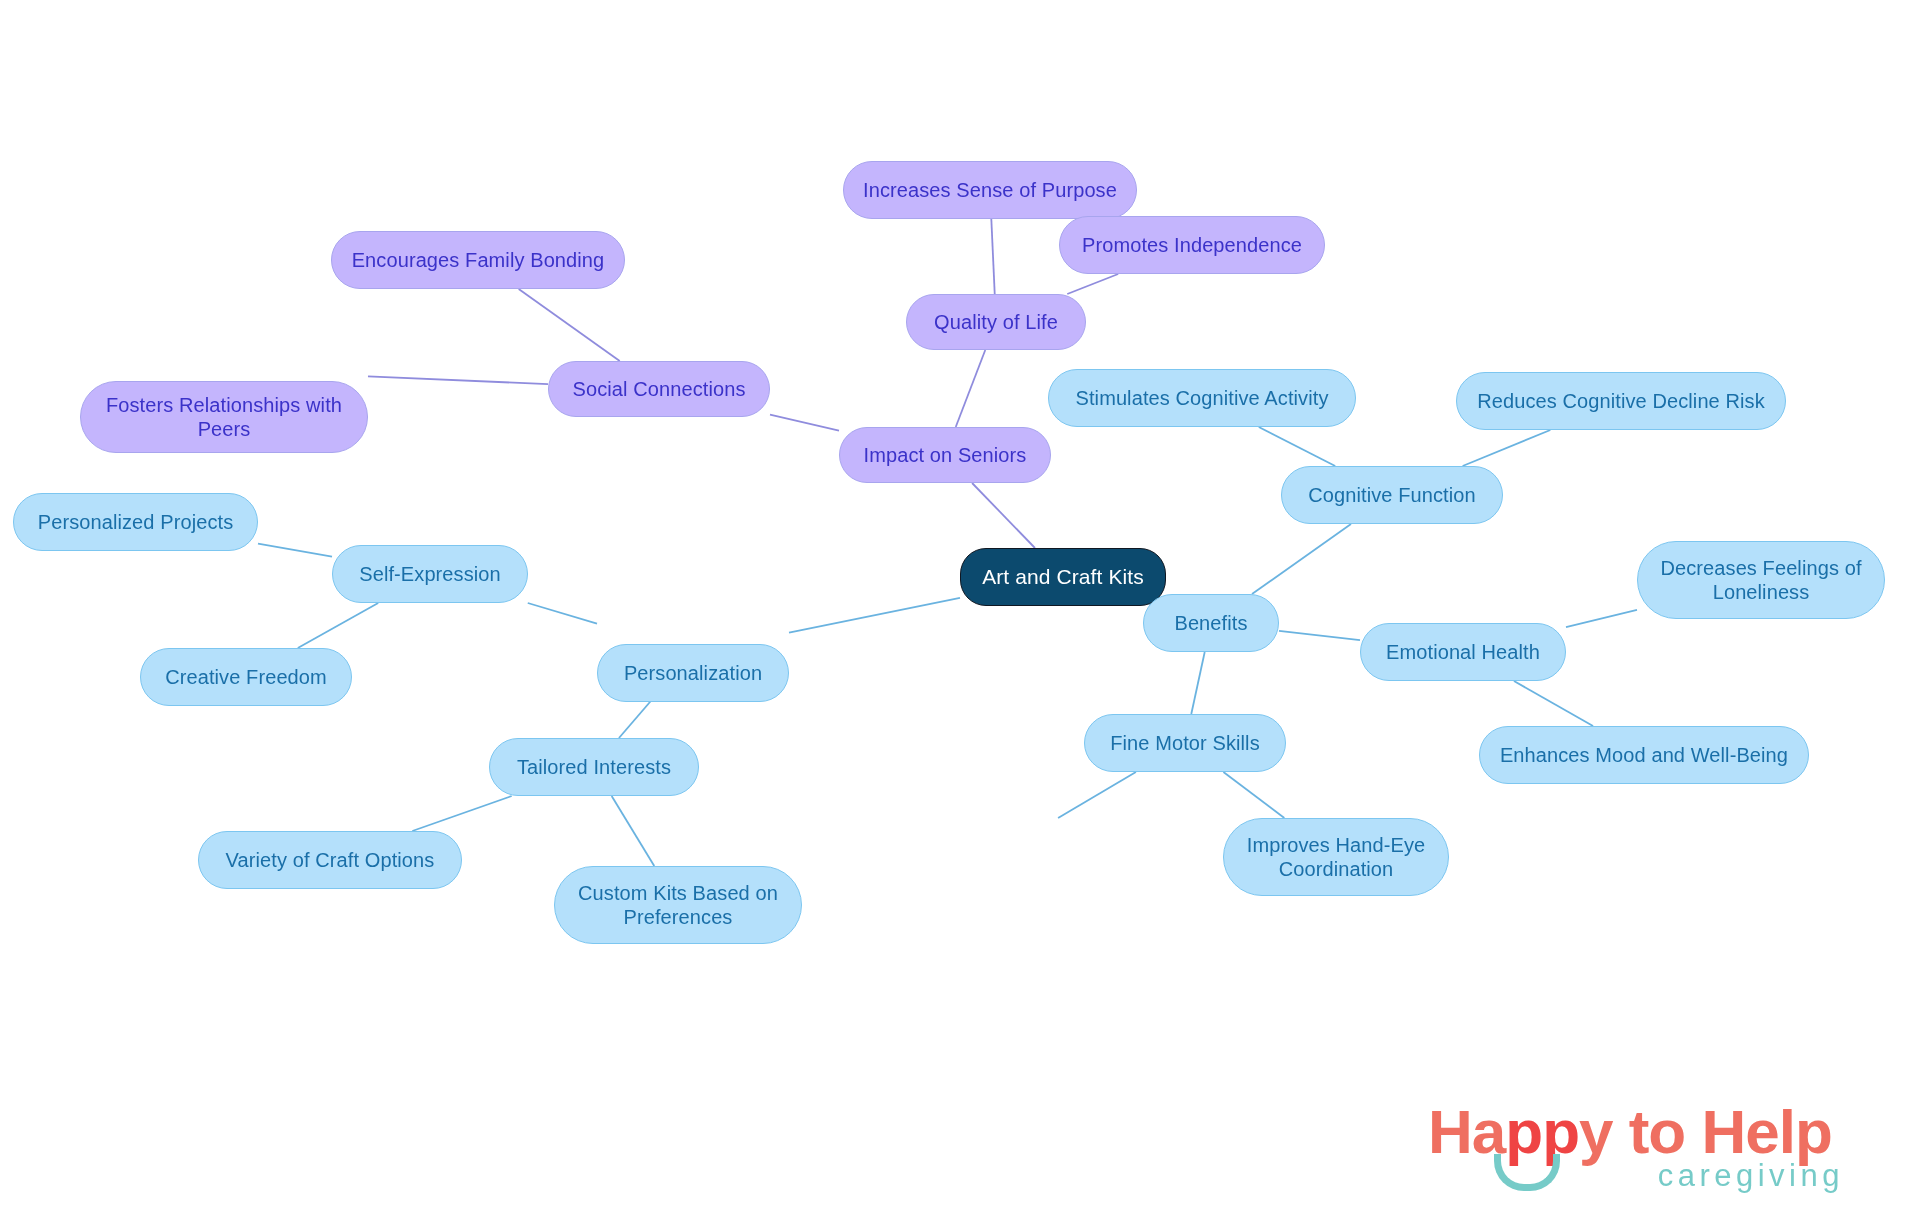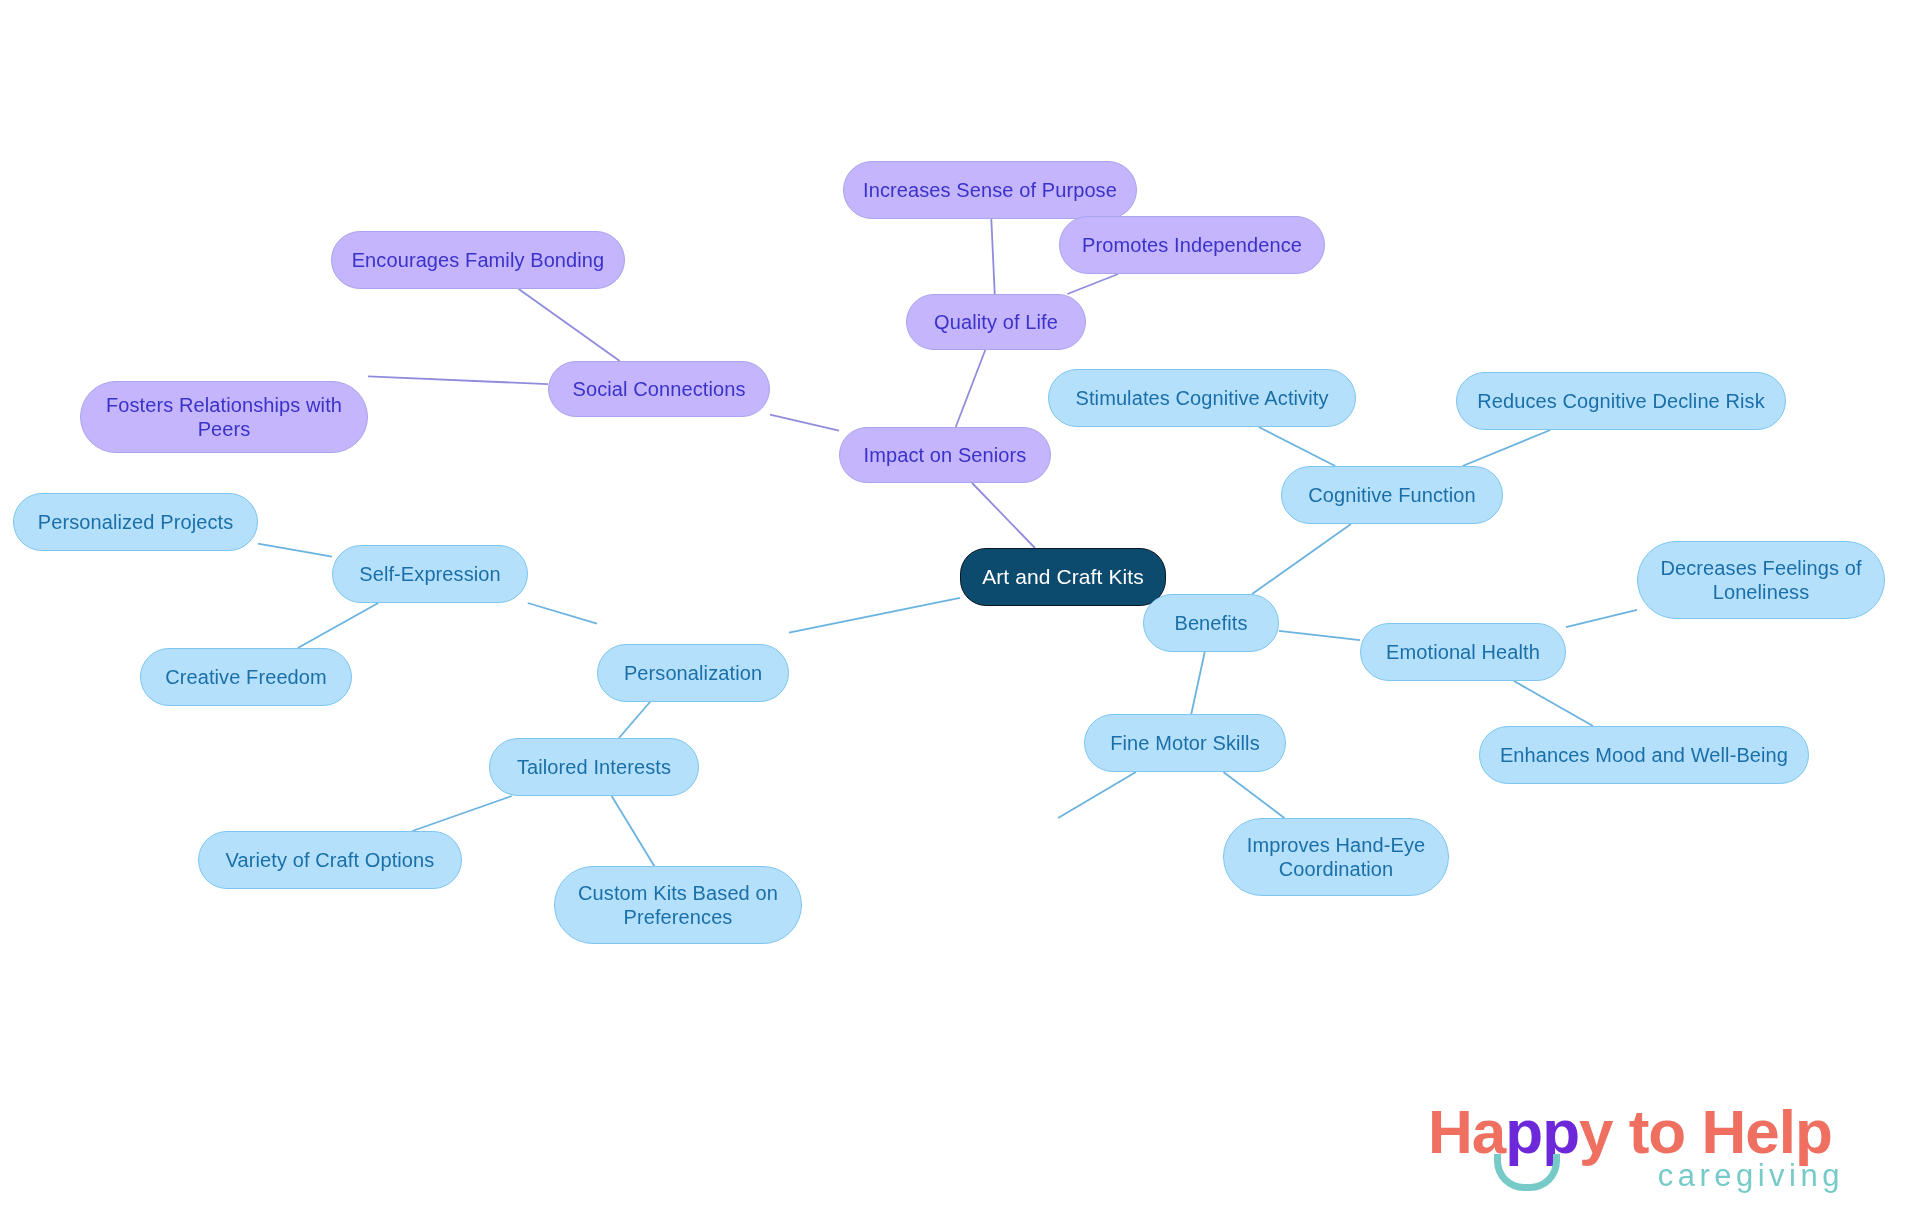--- a/index.html
+++ b/index.html
@@ -66,21 +66,21 @@
   .logo-main {
     position: absolute;
     left: 0;
     top: 0;
     font-size: 62px;
     font-weight: bold;
     letter-spacing: -1px;
     white-space: nowrap;
   }
   .logo-coral { color: #ef6f61; }
-  .logo-teal { color: #6d28d9; }
+  .logo-teal { color: #ef4444; }
   .logo-sub {
     position: absolute;
     right: 4px;
     top: 62px;
     font-size: 31px;
     color: #76cbc8;
     letter-spacing: 4.5px;
     white-space: nowrap;
   }
   .logo-smile {

